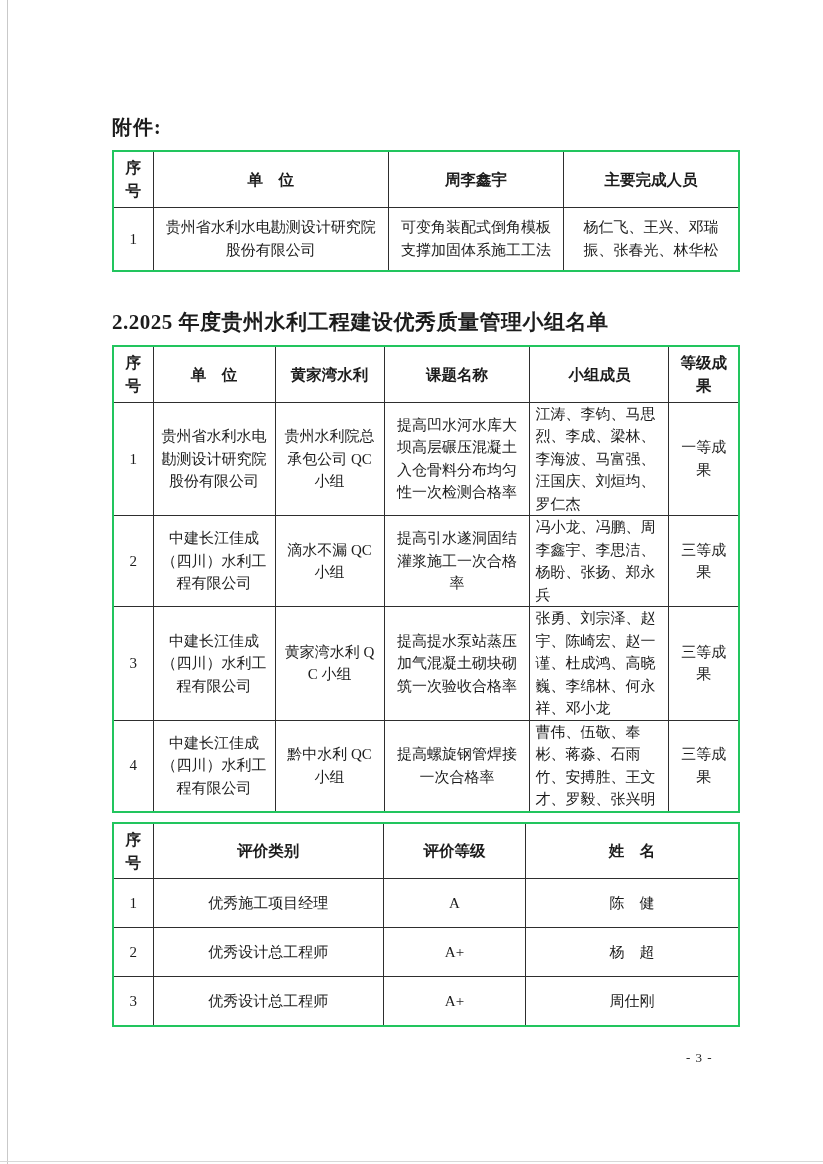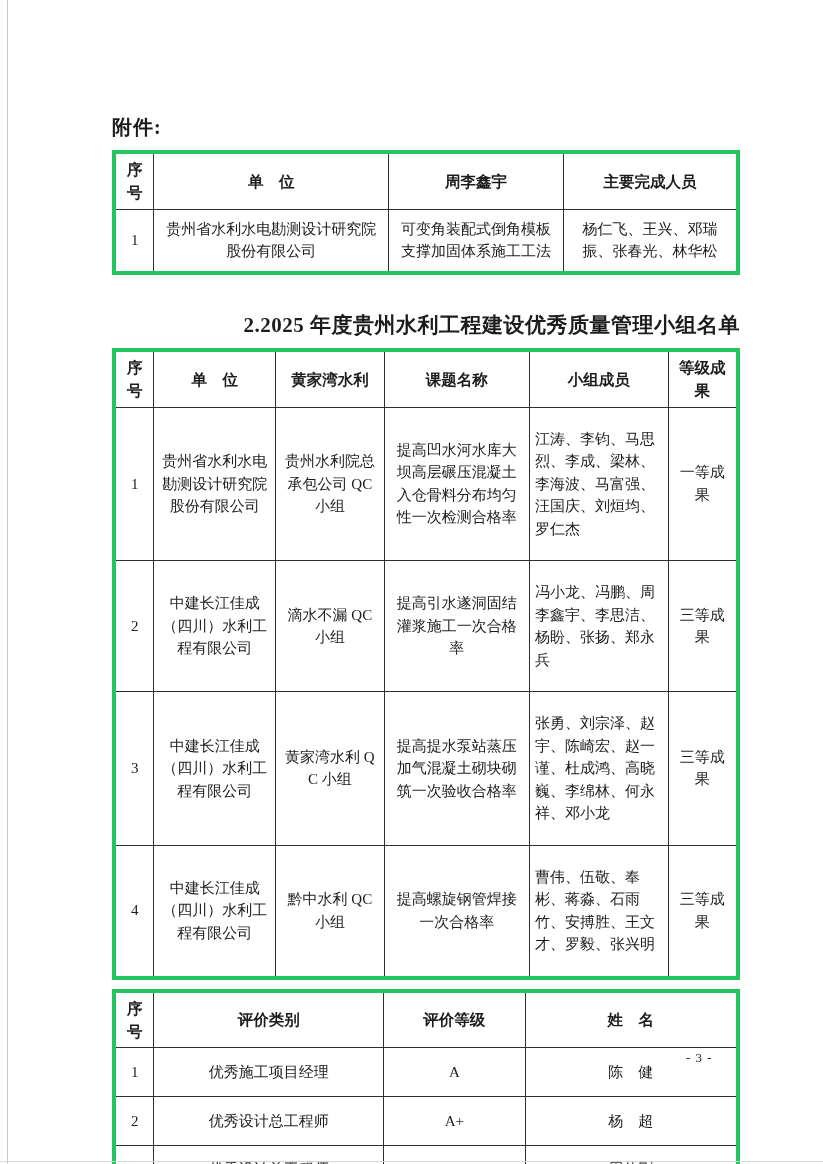--- a/index.html
+++ b/index.html
@@ -22,45 +22,45 @@
   }
   .content{position:absolute;left:112px;top:114px;width:628px;}
   .attachment{
     font-size:20px;font-weight:bold;letter-spacing:1px;
   }
   .sec-title{
     margin:0;font-size:21px;font-weight:bold;letter-spacing:0.5px;
     white-space:nowrap;
   }
   .t1{margin-top:14px;}
-  .t2{margin-top:36px;text-align:right;}
+  .t2{margin-top:36px;}
   .t3{margin-top:38px;}
   table.tbl{
     border-collapse:collapse;table-layout:fixed;width:628px;
     margin-top:9px;
-    border:4px solid #22c55e;
+    border:2px solid #22c55e;
   }
   .tbl th,.tbl td{
     border:1px solid #2e2e2e;
     text-align:center;vertical-align:middle;
     font-size:15px;line-height:1.5;
     padding:4px 7px;word-break:break-all;
     box-sizing:border-box;
   }
   .tbl th{font-weight:bold;font-size:15.5px;}
   
   .tbl1 thead tr{height:44px;}
   .tbl1 tbody tr{height:64px;}
   
   .tbl2 thead tr{height:46px;}
   .tbl2 tbody tr.r1{height:94px;}
   .tbl2 tbody tr.r2{height:80px;}
   .tbl2 tbody tr.r3{height:92px;}
   .tbl2 tbody tr.r4{height:90px;}
-  .tbl2 td.members{text-align:left;padding:20px 5px;}
+  .tbl2 td.members{text-align:left;padding:0 5px;}
   
   .tbl3 thead tr{height:42px;}
   .tbl3 tbody tr{height:49px;}
   .page-num{
     position:absolute;left:686px;top:1050px;
     font-size:13px;color:#222;letter-spacing:1px;
   }
 </style>
 </head>
 <body>

